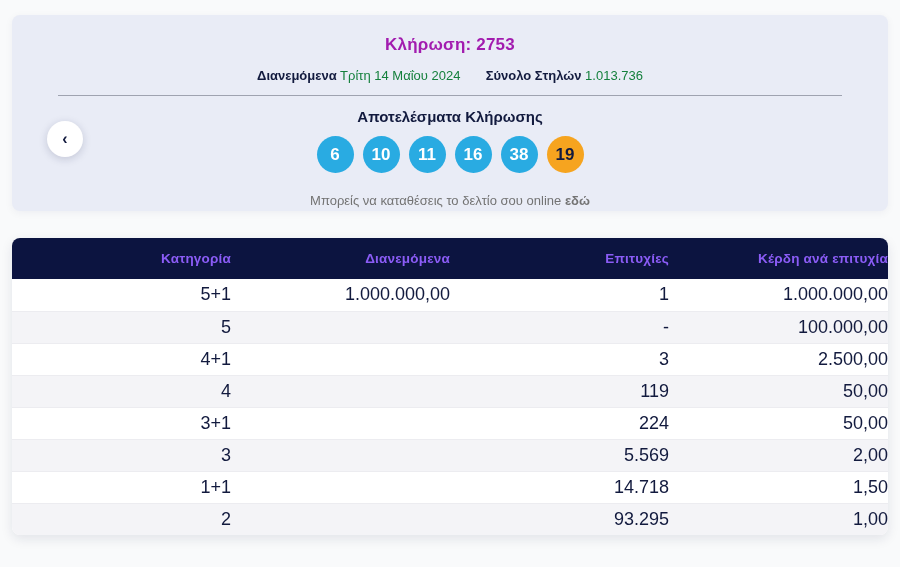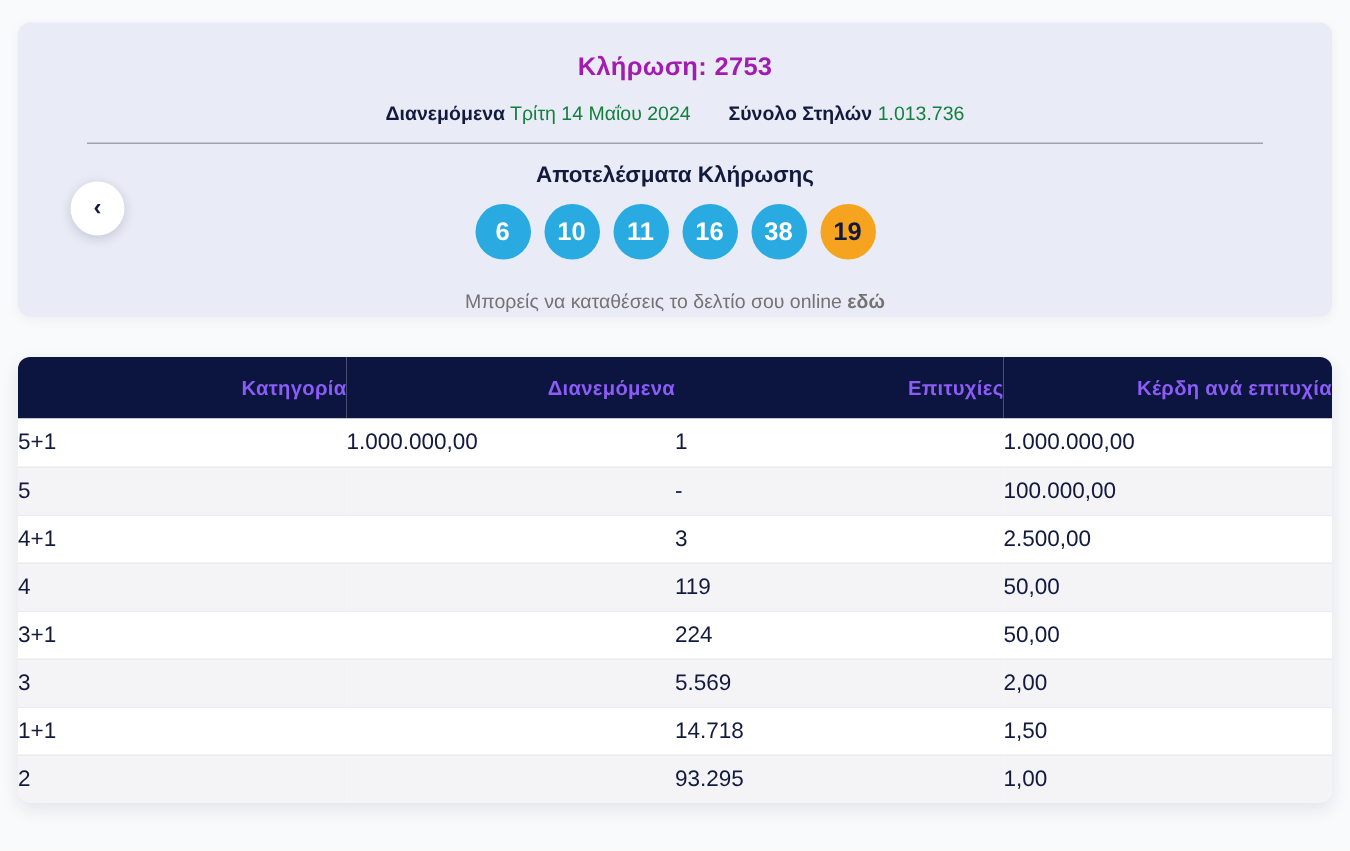--- a/index.html
+++ b/index.html
@@ -88,22 +88,22 @@
   thead th {
     background: #0c1440;
     color: #8b5cf6;
     font-size: 13.5px; font-weight: bold;
     height: 41px;
     text-align: right;
     letter-spacing: 0.2px;
   }
   tbody td {
     height: 32px;
-    text-align: left;
-    font-size: 15px;
+    text-align: right;
+    font-size: 18px;
     color: #121a3e;
     border-bottom: 1px solid #ececf0;
   }
   tbody tr:nth-child(even) td { background: #f4f4f7; }
   tbody tr:nth-child(odd) td { background: #ffffff; }
   tbody tr:last-child td { border-bottom: none; }
 </style>
 </head>
 <body>
 

